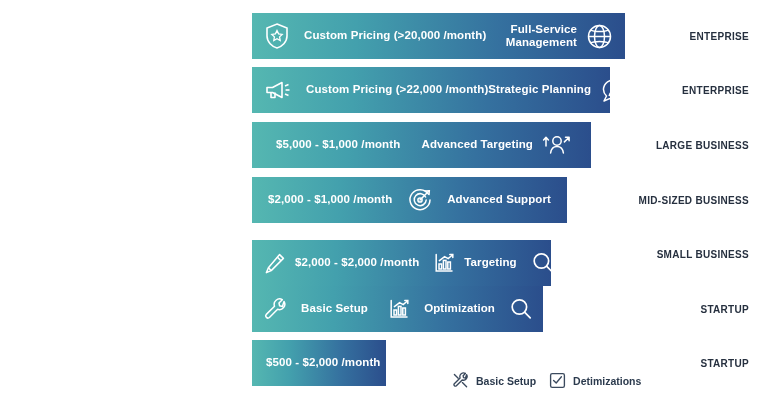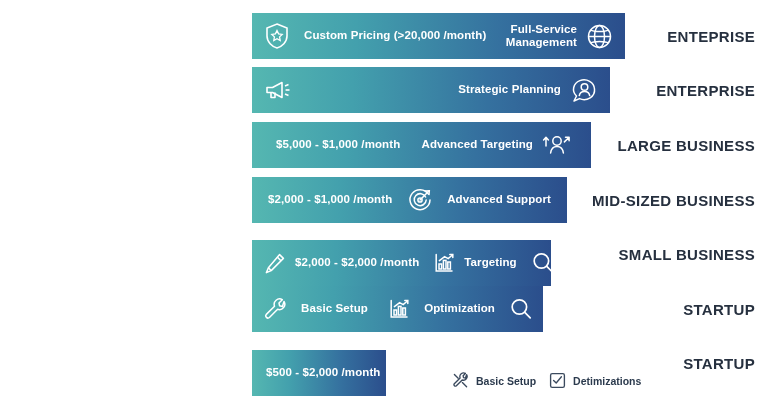--- a/index.html
+++ b/index.html
@@ -25,22 +25,22 @@
   }
   .row-label {
     position: absolute;
     right: 0;
     width: 230px;
     top: 0;
     height: 46px;
     display: flex;
     align-items: center;
     justify-content: flex-end;
-    padding-right: 13px;
-    font-size: 15px;
+    padding-right: 19px;
+    font-size: 10px;
     font-weight: bold;
     letter-spacing: 0.3px;
     color: #26303f;
     white-space: nowrap;
   }
   .bar {
     position: absolute;
     left: 252px;
     top: 0;
     height: 46px;
@@ -137,20 +137,21 @@
         <span class="ic">
           <svg width="28" height="24" viewBox="0 0 28 24" fill="none" stroke="#ffffff" stroke-width="1.6" stroke-linejoin="round">
             <path d="M3 9.5 h5.5 L18 4.5 v15 L8.5 14.5 H3 Z"></path>
             <path d="M7 14.5 v5 h4 v-5"></path>
             <line x1="21" y1="8" x2="24.5" y2="6.5"></line>
             <line x1="21.6" y1="12" x2="25.5" y2="12"></line>
             <line x1="21" y1="16" x2="24.5" y2="17.5"></line>
           </svg>
         </span>
         <span class="gap-m"></span>
+        <span class="txt">Custom Pricing (&gt;22,000 /month)</span>
         <span class="spacer"></span>
         <span class="txt">Strategic Planning</span>
         <span class="gap-s"></span>
         <span class="ic">
           <svg width="28" height="27" viewBox="0 0 28 27" fill="none" stroke="#ffffff" stroke-width="1.5" stroke-linejoin="round">
             <path d="M24.5 12 A10.5 9.5 0 1 0 6.5 19 L4 24 L9.5 21.6 A10.5 9.5 0 0 0 24.5 12 Z"></path>
             <circle cx="14.5" cy="10" r="3.3"></circle>
             <path d="M9.2 19.2 C9.6 15.8 11.8 14.4 14.5 14.4 C17.2 14.4 19.4 15.8 19.8 19.2"></path>
           </svg>
         </span>
@@ -267,21 +268,21 @@
             <circle cx="10.4" cy="10" r="7.2"></circle>
             <line x1="15.8" y1="15.4" x2="21.2" y2="20.8"></line>
           </svg>
         </span>
       </div>
     </div>
   </div>
 
   <div class="row" style="top:340px; width:768px;">
     <div class="row-label" style="width:252px;">STARTUP</div>
-    <div class="bar" style="width:134px;margin-top:10px;">
+    <div class="bar" style="width:134px;">
       <div class="bar-inner" style="padding:0 10px 0 14px;">
         <span class="txt">$500 - $2,000 /month</span>
       </div>
     </div>
   </div>
 
   <div id="legend">
     <div class="legend-item">
       <span class="ic">
         <svg width="17" height="17" viewBox="0 0 17 17" fill="none" stroke="#3b4a5e" stroke-width="1.35" stroke-linejoin="round" stroke-linecap="round">

